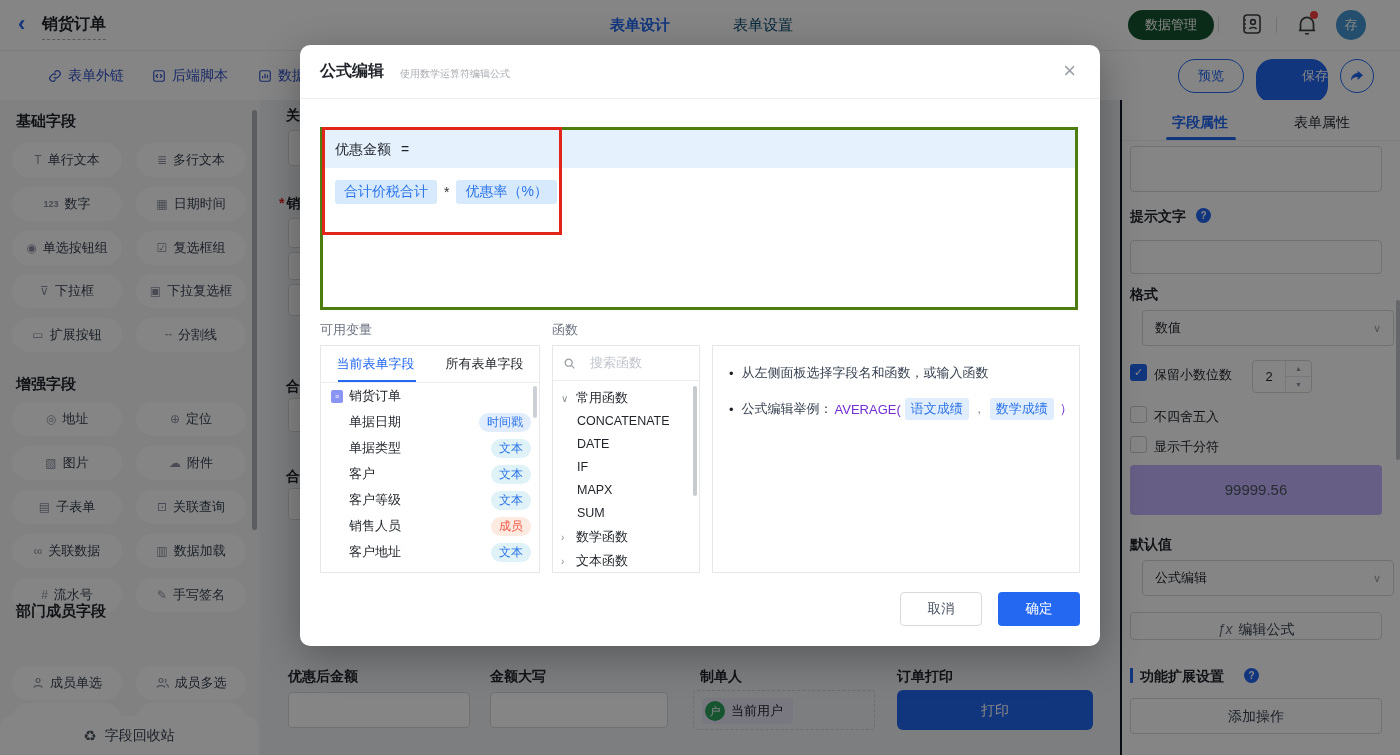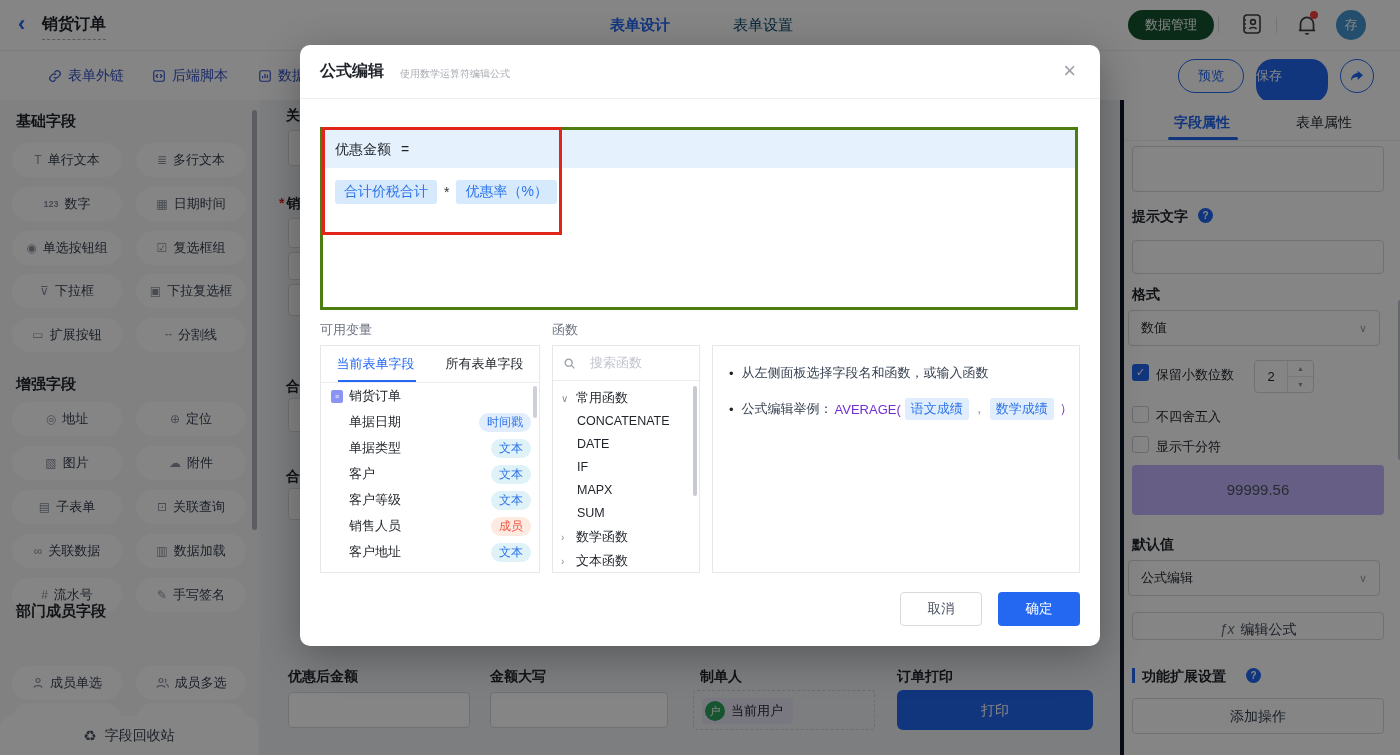--- a/index.html
+++ b/index.html
@@ -18,21 +18,21 @@
   .hicon{position:absolute;top:12px;cursor:pointer;}
   .avatar{position:absolute;left:1336px;top:10px;width:30px;height:30px;border-radius:50%;background:#4596d1;
           color:#fff;font-size:13px;text-align:center;line-height:30px;cursor:pointer;}
   .belldot{position:absolute;left:1310px;top:11px;width:8px;height:8px;border-radius:50%;background:#f53f3f;}
   
   #toolbar{position:absolute;left:0;top:50px;width:1400px;height:50px;background:#fff;border-top:1px solid #eef0f2;}
   .tlink{position:absolute;top:16px;font-size:14px;color:#3353c7;cursor:pointer;display:flex;align-items:center;gap:6px;}
   .obtn{position:absolute;top:8px;height:34px;line-height:32px;box-sizing:border-box;border:1px solid #2468f2;border-radius:17px;
         color:#2468f2;font-size:13px;text-align:center;cursor:pointer;background:#fff;}
   .fbtn{position:absolute;top:8px;height:44px;line-height:34px;border-radius:17px;background:#2468f2;color:#fff;
-        font-size:13px;text-align:left;cursor:pointer;}
+        font-size:13px;text-align:right;cursor:pointer;}
   .sharebtn{position:absolute;left:1340px;top:8px;width:34px;height:34px;box-sizing:border-box;border:1px solid #2468f2;
         border-radius:50%;background:#fff;cursor:pointer;display:flex;align-items:center;justify-content:center;}
   
   #sidebar{position:absolute;left:0;top:100px;width:260px;height:655px;background:#f7f8fa;}
   .sectitle{position:absolute;left:16px;font-size:15px;font-weight:700;color:#1f2329;}
   .fpill{position:absolute;width:110px;height:34px;border-radius:17px;background:#fff;display:flex;align-items:center;
          justify-content:center;gap:6px;font-size:13px;color:#374151;cursor:grab;box-sizing:border-box;}
   .fic{color:#8a919f;font-size:12px;line-height:12px;}
   .recycle{position:absolute;left:0;top:616px;width:258px;height:39px;background:#fff;border-radius:12px 12px 0 0;
            display:flex;align-items:center;justify-content:center;gap:8px;font-size:14px;color:#374151;cursor:pointer;}
@@ -41,30 +41,30 @@
   #canvas{position:absolute;left:260px;top:100px;width:860px;height:655px;background:#f0f2f5;}
   .clabel{position:absolute;font-size:14px;font-weight:600;color:#1f2329;white-space:nowrap;}
   .req{color:#e02020;margin-right:2px;}
   .cinput{position:absolute;background:#fff;border:1px solid #d9d9d9;border-radius:4px;box-sizing:border-box;}
   .dashed{position:absolute;border:1px dashed #cfd3d7;border-radius:4px;box-sizing:border-box;}
   .userpill{position:absolute;left:8px;top:7px;height:26px;border-radius:4px;background:#e9e6f7;display:flex;
             align-items:center;gap:6px;padding:0 10px 0 3px;font-size:13px;color:#1f2329;}
   .ucircle{width:20px;height:20px;border-radius:50%;background:#2da35f;color:#fff;font-size:11px;text-align:center;line-height:20px;}
   .printbtn{position:absolute;background:#2468f2;border-radius:6px;color:#fff;font-size:14px;text-align:center;cursor:pointer;}
   
-  #props{position:absolute;left:1120px;top:100px;width:280px;height:655px;background:#fff;border-left:4px solid #0f172a;box-sizing:border-box;}
+  #props{position:absolute;left:1120px;top:100px;width:280px;height:655px;background:#fff;border-left:2px solid #0f172a;box-sizing:border-box;}
   .ptab{position:absolute;top:14px;font-size:14px;color:#1f2329;cursor:pointer;}
   .ptab.active{color:#2468f2;font-weight:600;}
   .ptabline{position:absolute;top:37px;height:3px;background:#2468f2;border-radius:2px;}
   .ptabsdiv{position:absolute;left:0;top:40px;width:280px;height:1px;background:#eef0f2;}
   .pbox{position:absolute;left:8px;width:252px;background:#fff;border:1px solid #d9d9d9;border-radius:4px;box-sizing:border-box;}
   .plabel{position:absolute;left:8px;font-size:14px;font-weight:600;color:#1f2329;}
   .qicon{position:absolute;width:15px;height:15px;border-radius:50%;background:#2468f2;color:#fff;font-size:10px;
          font-weight:700;text-align:center;line-height:15px;cursor:pointer;}
-  .pselect{position:absolute;left:4px;width:252px;height:36px;border:1px solid #d9d9d9;border-radius:4px;box-sizing:border-box;
+  .pselect{position:absolute;left:20px;width:252px;height:36px;border:1px solid #d9d9d9;border-radius:4px;box-sizing:border-box;
            font-size:13px;color:#1f2329;line-height:34px;padding-left:12px;cursor:pointer;background:#fff;}
   .chev{position:absolute;right:12px;top:0;color:#9aa0a6;font-size:11px;}
   .cb{position:absolute;width:17px;height:17px;border-radius:3px;box-sizing:border-box;cursor:pointer;}
   .cb.on{background:#2468f2;color:#fff;font-size:11px;text-align:center;line-height:17px;}
   .cb.off{background:#fff;border:1px solid #c9cdd4;}
   .cblabel{position:absolute;font-size:13px;color:#1f2329;}
   .stepper{position:absolute;left:130px;width:60px;height:33px;border:1px solid #d9d9d9;border-radius:4px;box-sizing:border-box;
            display:flex;background:#fff;}
   .stepval{width:32px;text-align:center;line-height:31px;font-size:13px;border-right:1px solid #e5e7eb;}
   .steparrows{flex:1;display:flex;flex-direction:column;}

